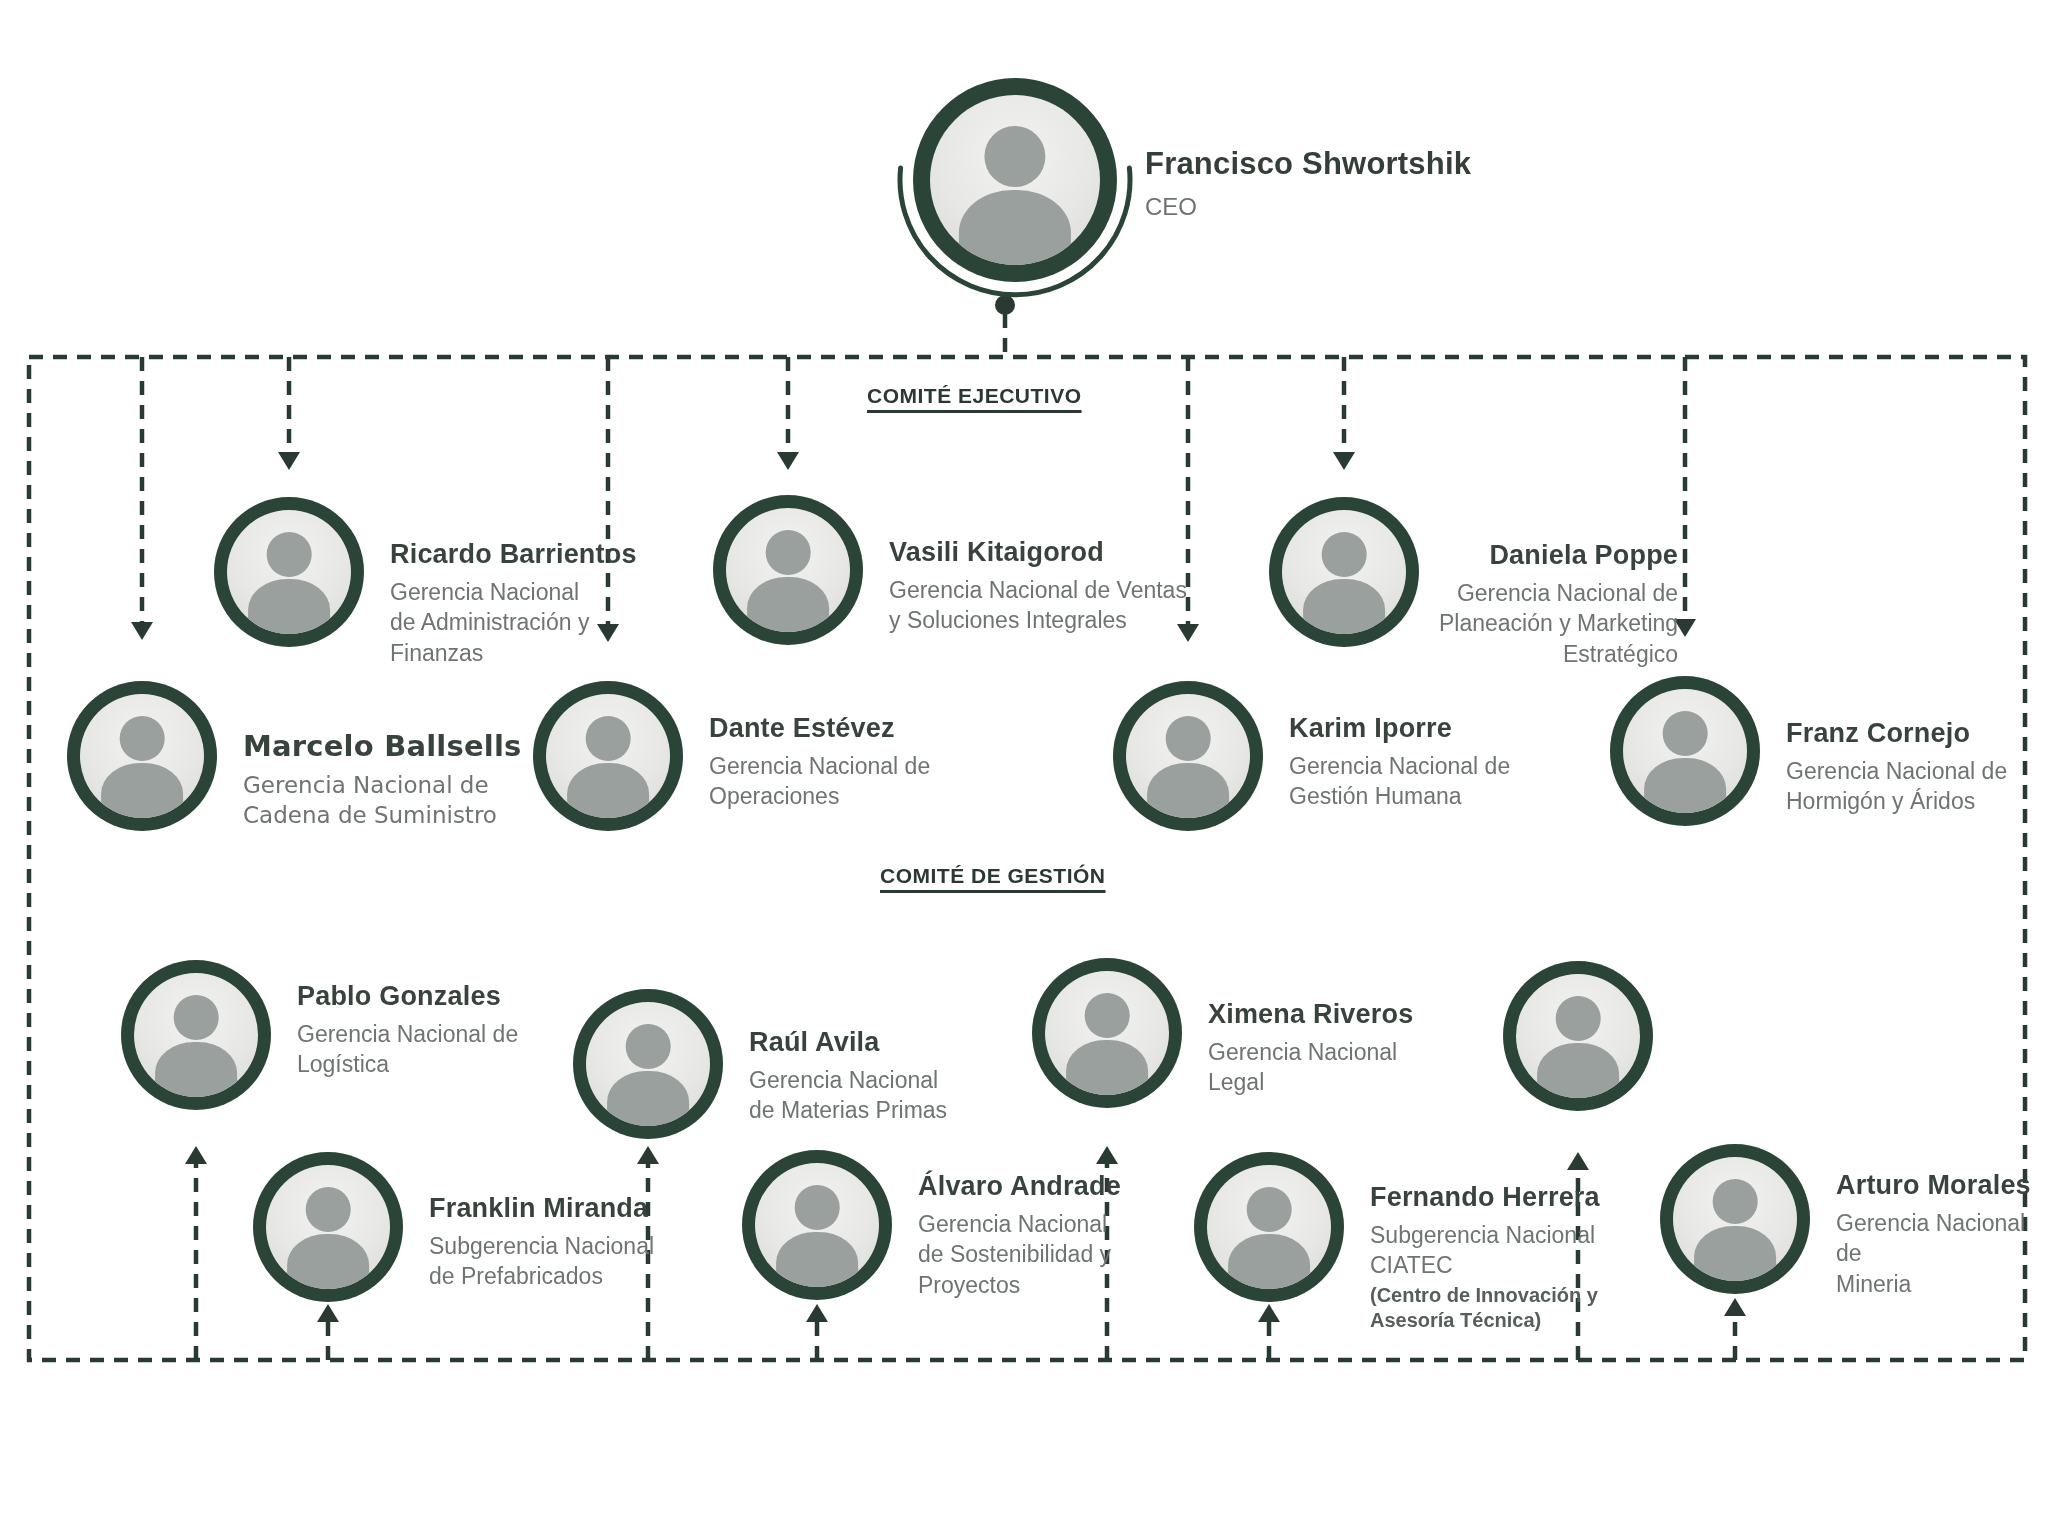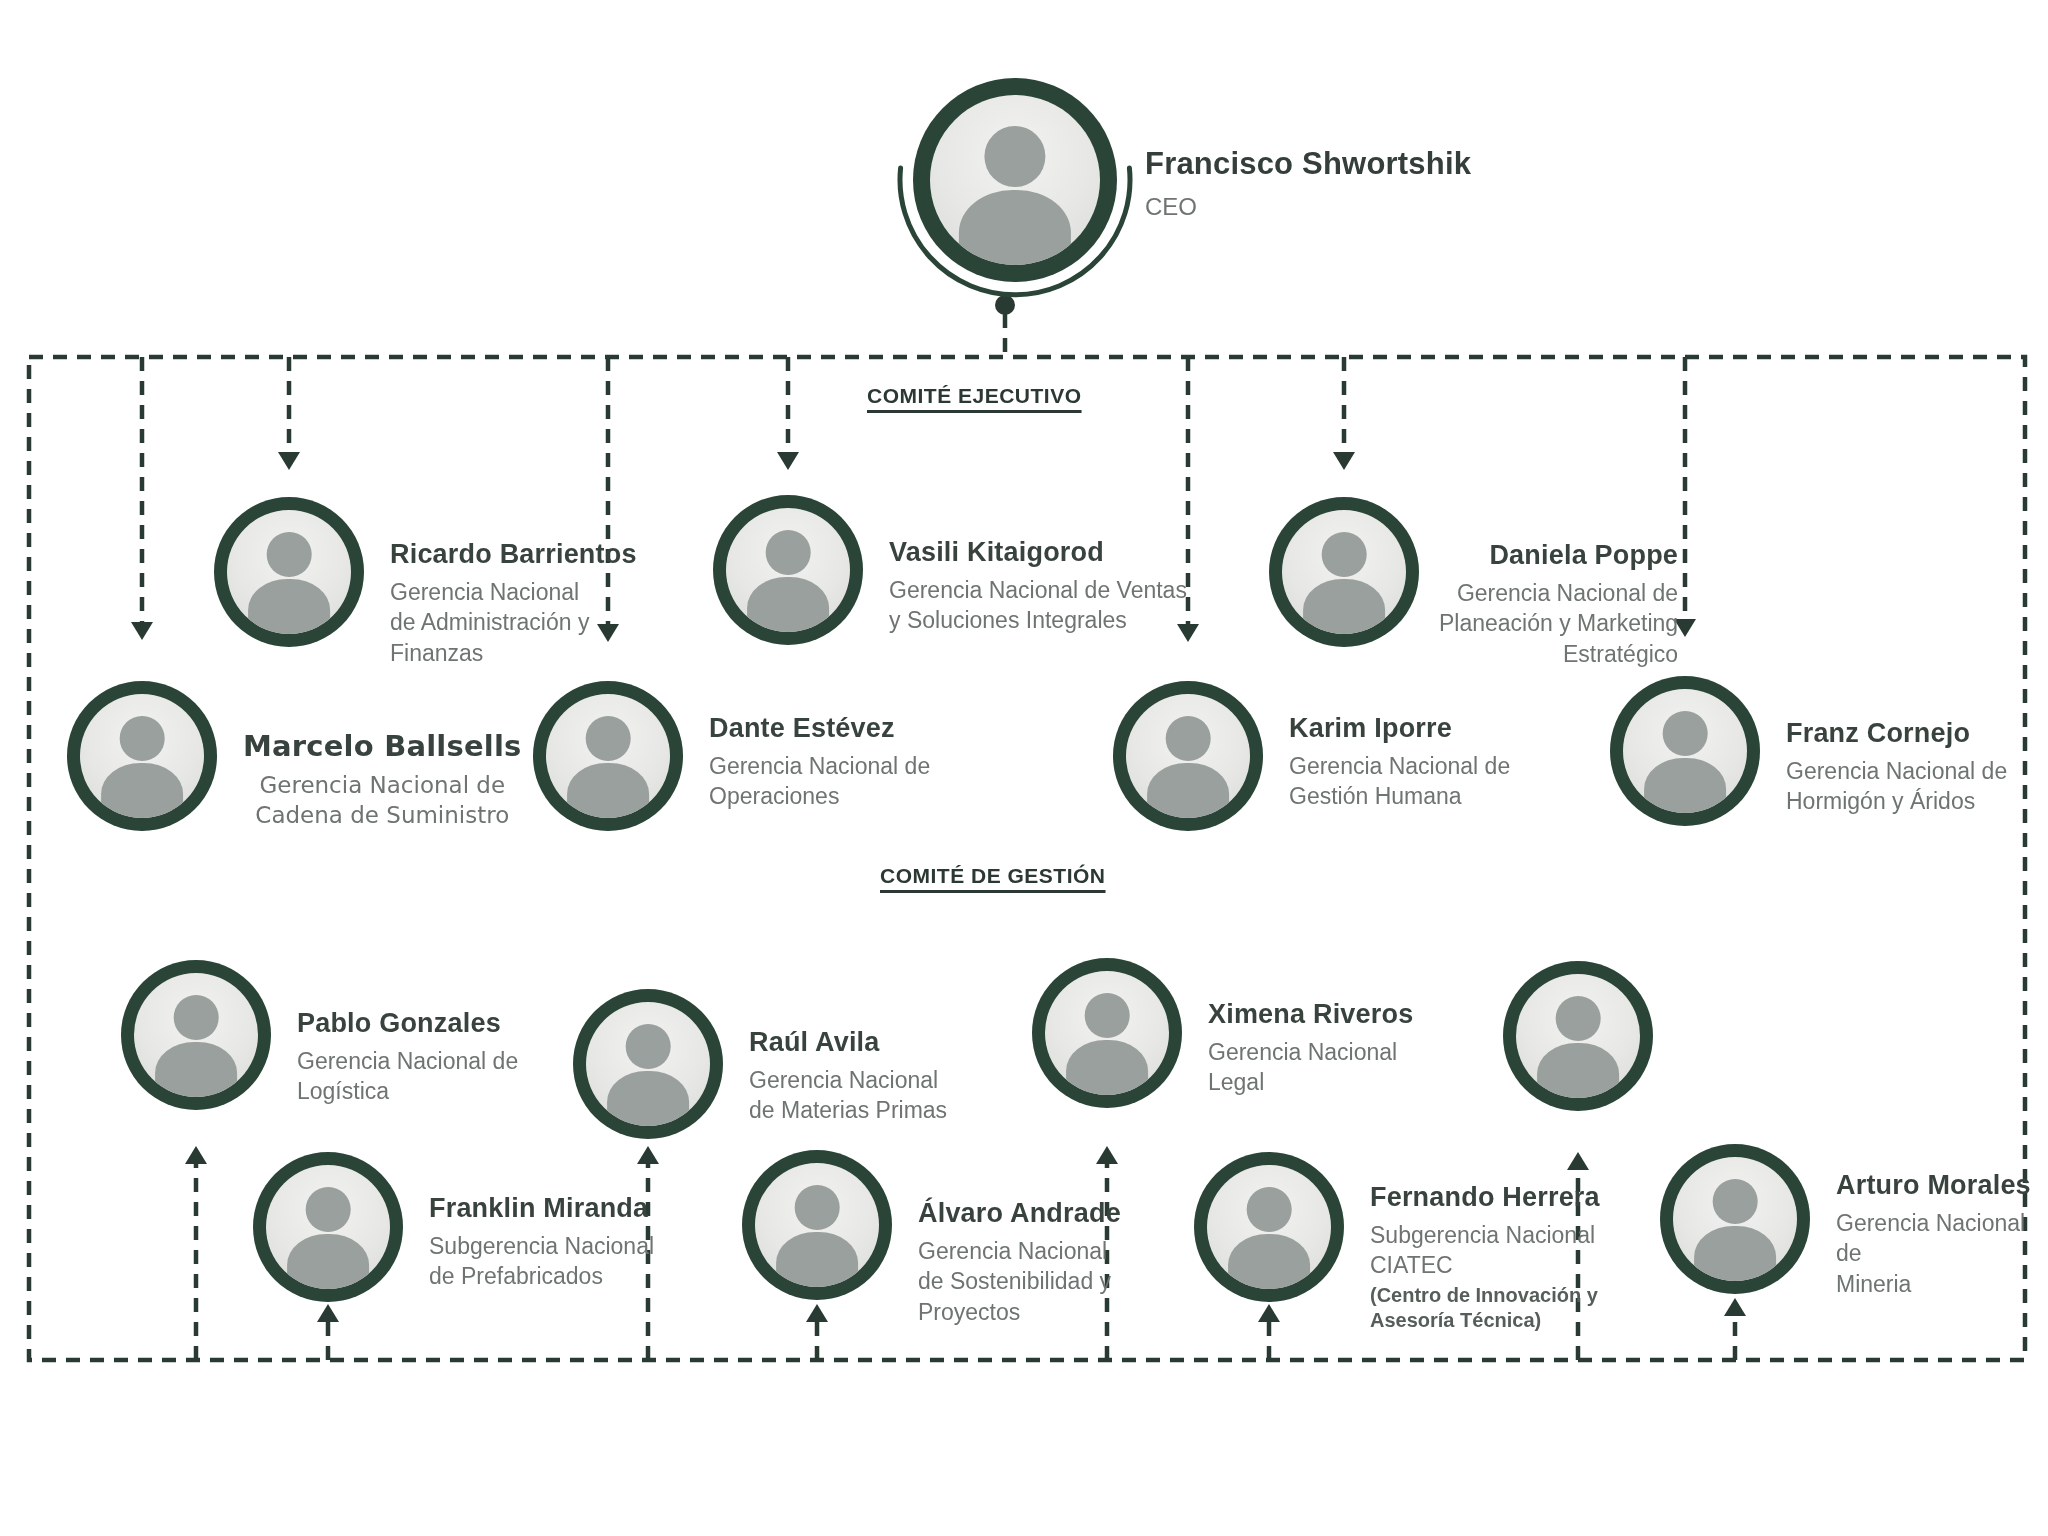--- a/index.html
+++ b/index.html
@@ -26,21 +26,21 @@
   
   .ceo-node .avatar{width:204px;height:204px;}
   .ceo-node .photo{inset:17px;}
   .ceo-arc{position:absolute;left:calc(50% - 130px);top:calc(50% - 130px);width:260px;height:260px;overflow:visible;}
   .ceo-node .info{margin-left:28px;margin-top:68px;}
   .ceo-node .name{font-size:31px;color:#343f39;}
   .ceo-node .role{font-size:24px;margin-top:9px;}
 
   
   .mt26{margin-top:26px;} .mt30{margin-top:30px;} .mt32{margin-top:32px;}
-  .mt36{margin-top:48px;} .mt38{margin-top:38px;} .mt41{margin-top:41px;}
+  .mt36{margin-top:21px;} .mt38{margin-top:38px;} .mt41{margin-top:41px;}
   .mt42{margin-top:42px;} .mt43{margin-top:43px;} .mt48{margin-top:48px;}
   .ml20{margin-left:20px;}
 
   .heading{position:absolute;font-size:21px;font-weight:bold;color:#2c3933;letter-spacing:.5px;
            text-decoration:underline;text-decoration-thickness:3px;text-underline-offset:7px;}
   .h-ejecutivo{left:867px;top:384px;}
   .h-gestion{left:880px;top:864px;}
 </style>
 </head>
 <body>
@@ -161,21 +161,21 @@
         <div class="photo"></div>
       </div>
     <div class="info mt43 ml20">
       <div class="name">Daniela Poppe</div>
       <div class="role">Gerencia Nacional de
 Planeación y Marketing
 Estratégico</div>
     </div>
   </div>
 
-  <div class="node alt-font" style="left:67px;top:681px;text-align:center;">
+  <div class="node alt-font" style="left:67px;top:681px;">
     <div class="avatar">
         <div class="photo"></div>
       </div>
     <div class="info mt48">
       <div class="name">Marcelo Ballsells</div>
       <div class="role">Gerencia Nacional de
 Cadena de Suministro</div>
     </div>
   </div>
 

